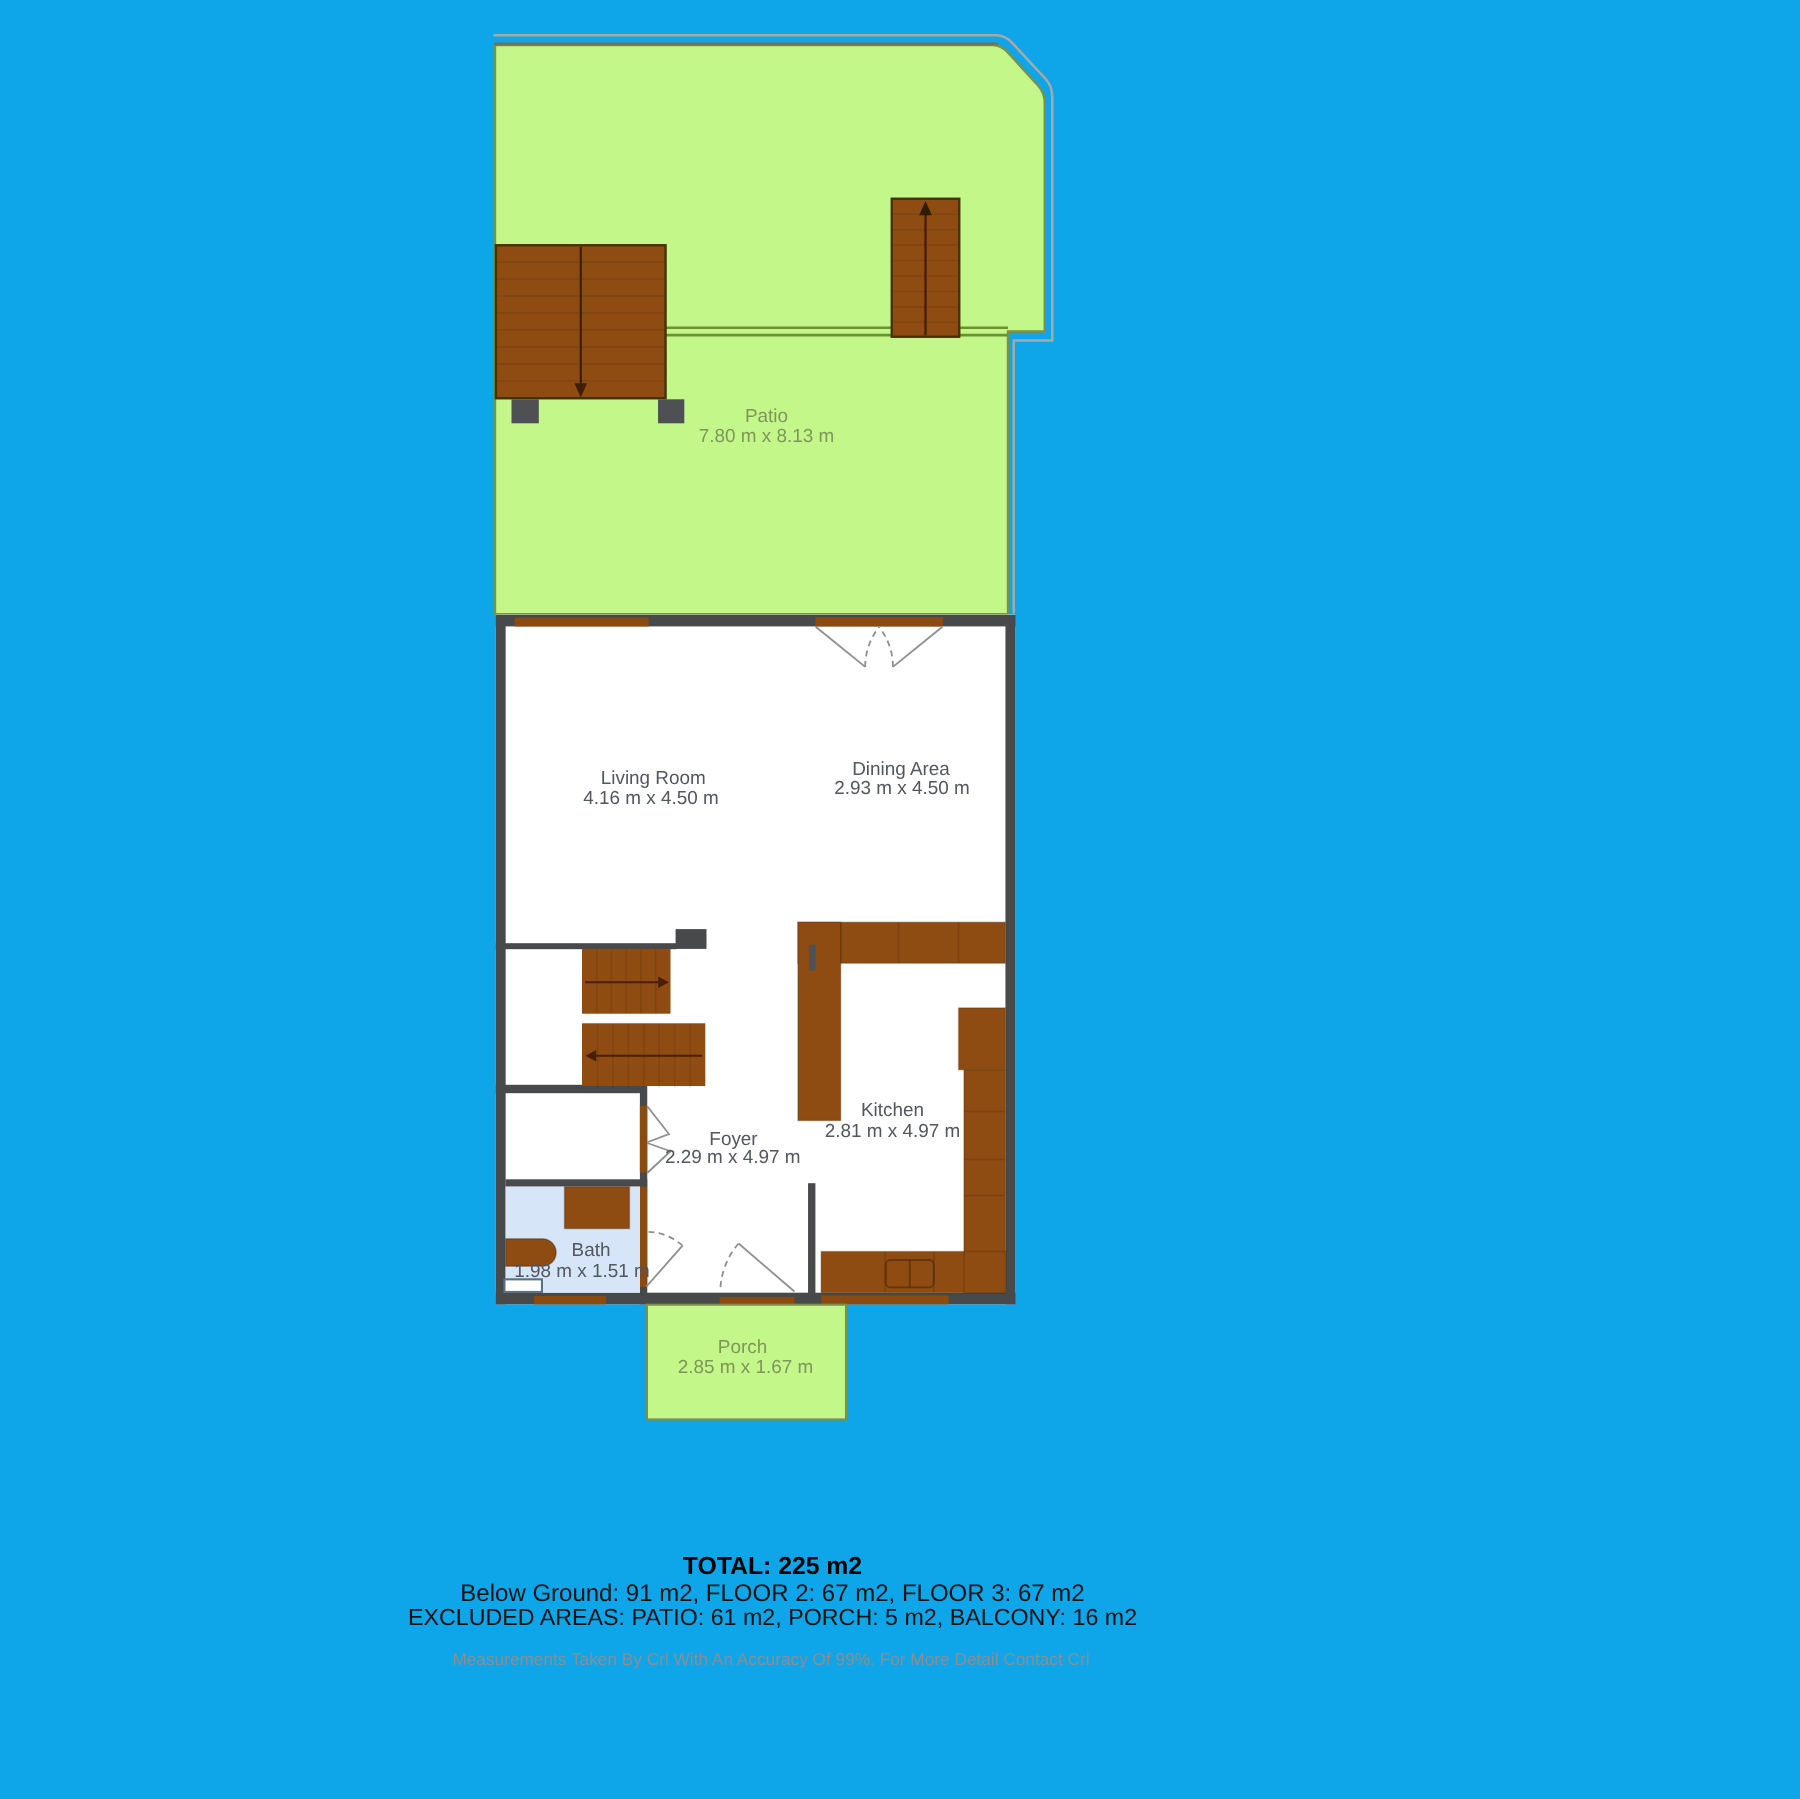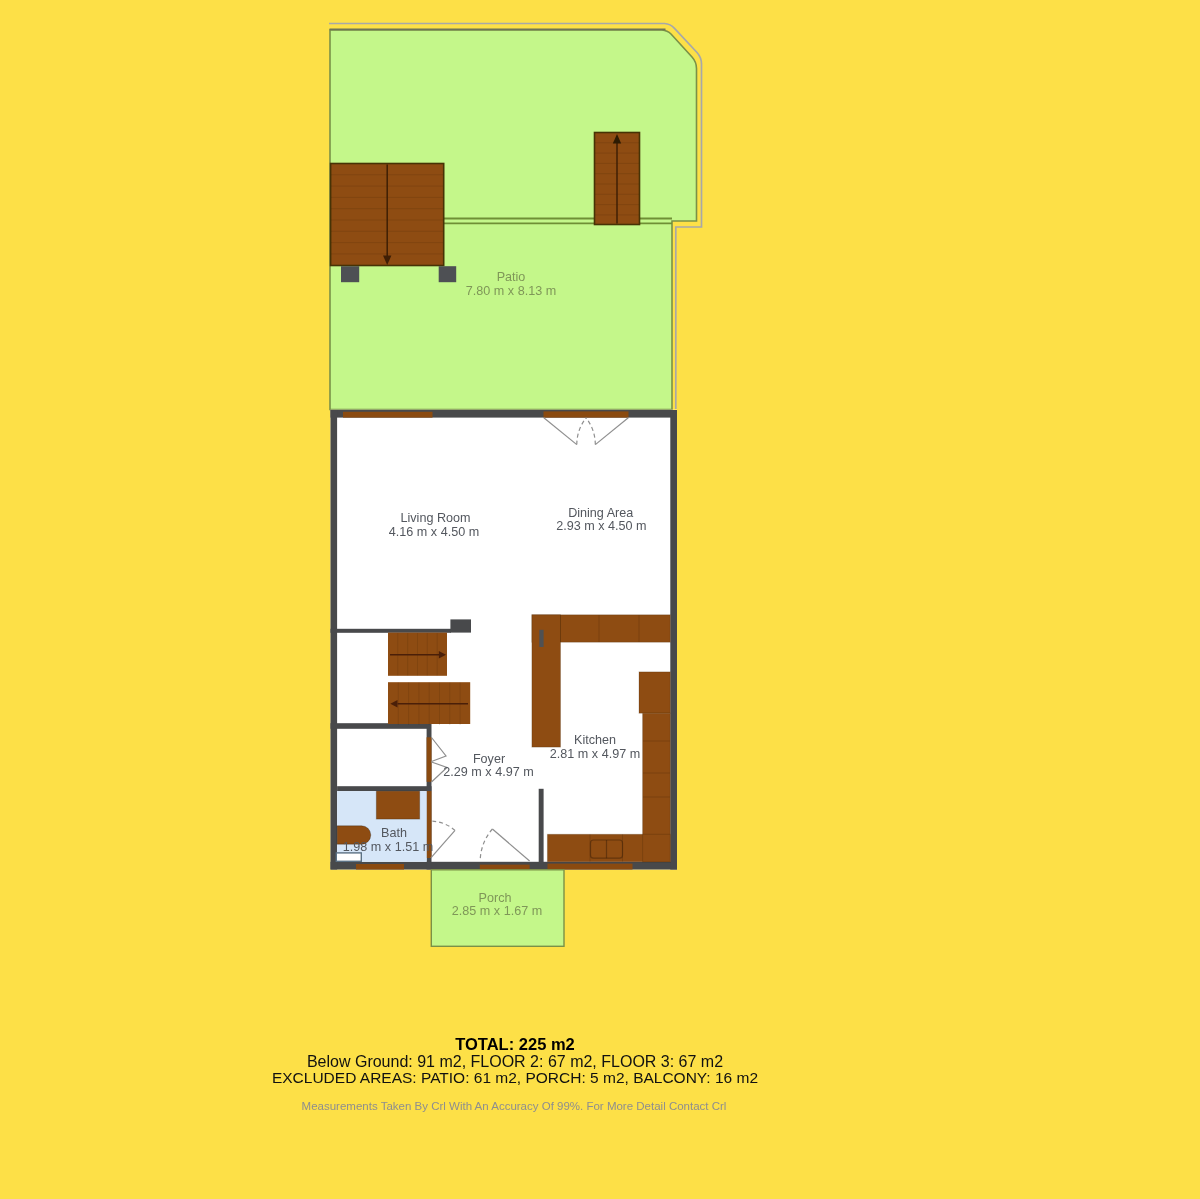--- a/index.html
+++ b/index.html
@@ -1,16 +1,16 @@
 <!DOCTYPE html>
 <html><head>
 <meta charset="utf-8">
 <style>
   html,body{margin:0;padding:0;background:#ffffff;}
-  #page{position:relative;width:1200px;height:1199px;background:#fde047;overflow:hidden;
+  #page{position:relative;width:1200px;height:1199px;background:#0ea5e9;overflow:hidden;
         font-family:"Liberation Sans", sans-serif;}
 </style>
 </head>
 <body>
 <div id="page">
 <svg width="1200" height="1199" viewBox="0 0 1200 1199" xmlns="http://www.w3.org/2000/svg">
 
   <path d="M330,30 L662,30 Q667.5,30.5 671,34 L692,57 Q696.5,62 696.5,68.5 L696.5,221 L672,221 L672,409.5 L330,409.5 Z" fill="#c4f78a" stroke="#7a9147" stroke-width="1.6"></path>
 
   <path d="M329,23.5 L664.5,23.5 Q670.5,24 674.5,28.3 L697,52.5 Q701.5,57.5 701.5,64 L701.5,227 L675.8,227 L675.8,409" fill="none" stroke="#a8a8a8" stroke-width="1.7"></path>

